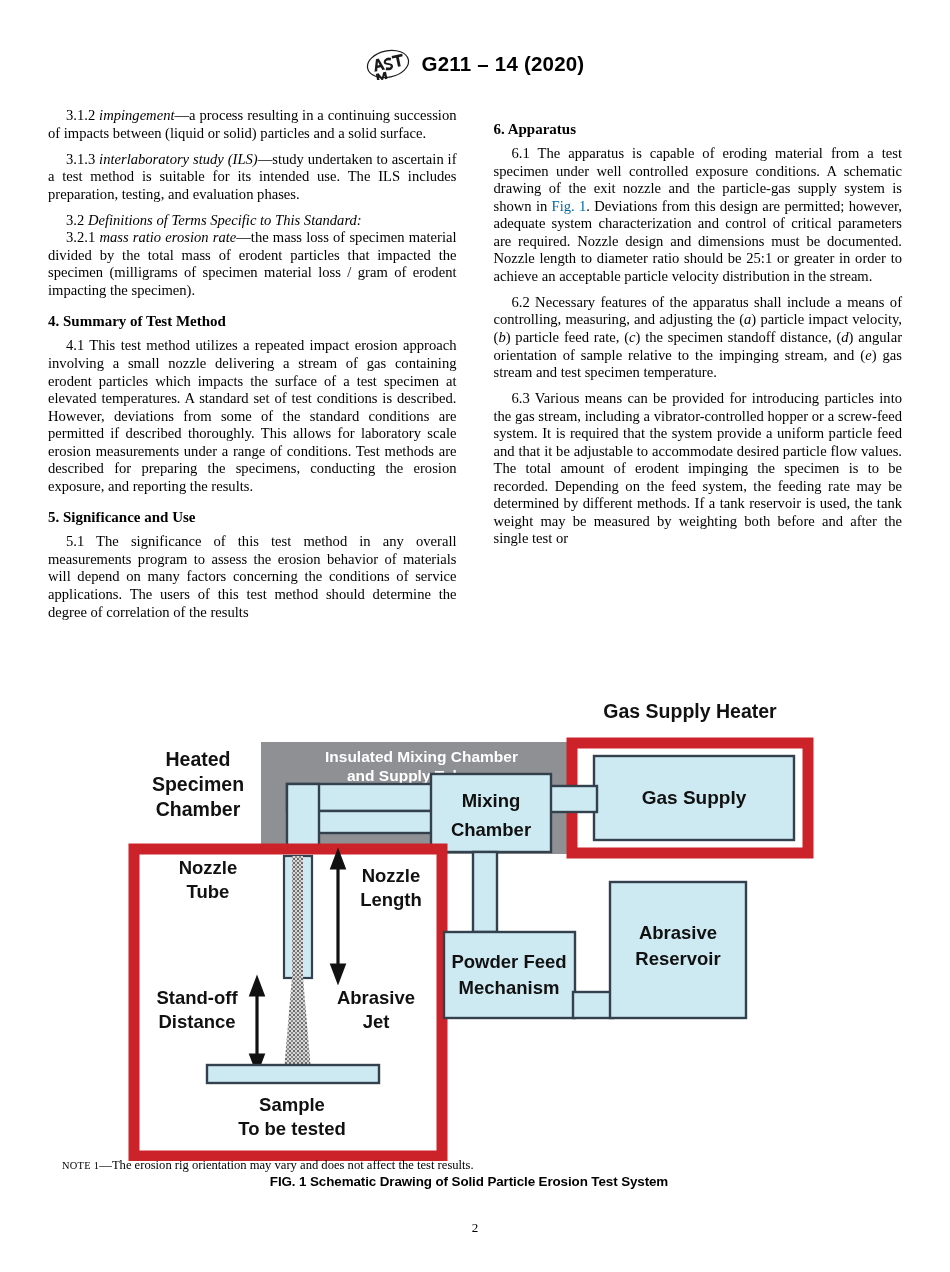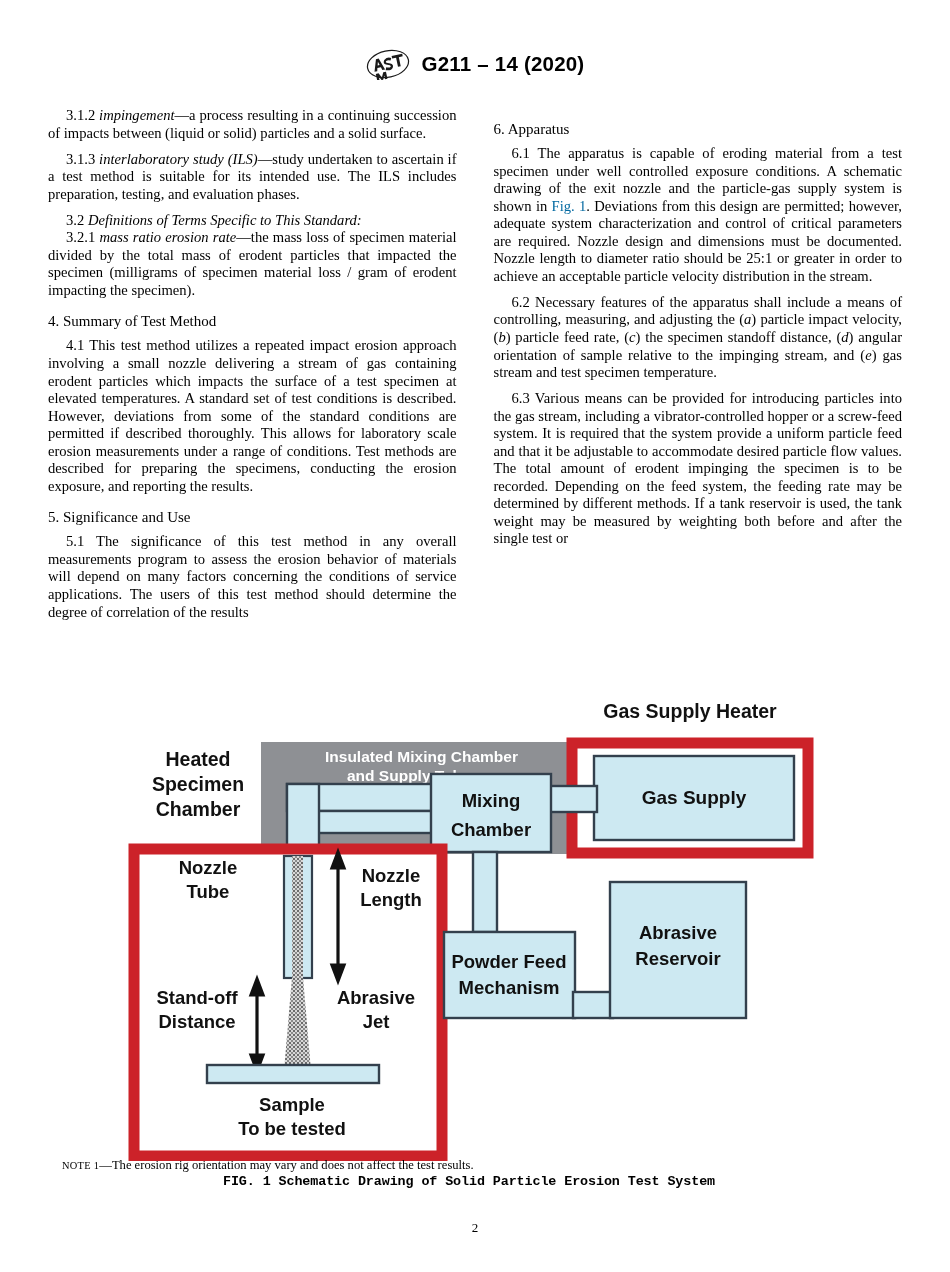--- a/index.html
+++ b/index.html
@@ -63,21 +63,21 @@
   }
   p.body.cont {
     text-indent: 0;
   }
   p.gap {
     margin-top: 8.5px;
   }
   h2.section {
     font-family: "Liberation Serif", serif;
     font-size: 15px;
-    font-weight: normal;
+    font-weight: bold;
     margin: 14px 0 7px 0;
     text-indent: 0;
     text-align: left;
   }
   .it { font-style: italic; }
   .figlink { color: #0369a1; }
 
   
   .figure-wrap {
     position: absolute;
@@ -106,21 +106,21 @@
   .note-label {
     font-size: 10.4px;
     letter-spacing: 0.3px;
   }
   .fig-caption {
     position: absolute;
     top: 1174px;
     left: 0;
     width: 938px;
     text-align: center;
-    font-family: Liberation Mono, monospace;
+    font-family: Liberation Sans, sans-serif;
     font-size: 13.4px;
     font-weight: bold;
     letter-spacing: -0.1px;
   }
   .page-number {
     position: absolute;
     top: 1220px;
     left: 0;
     width: 950px;
     text-align: center;

